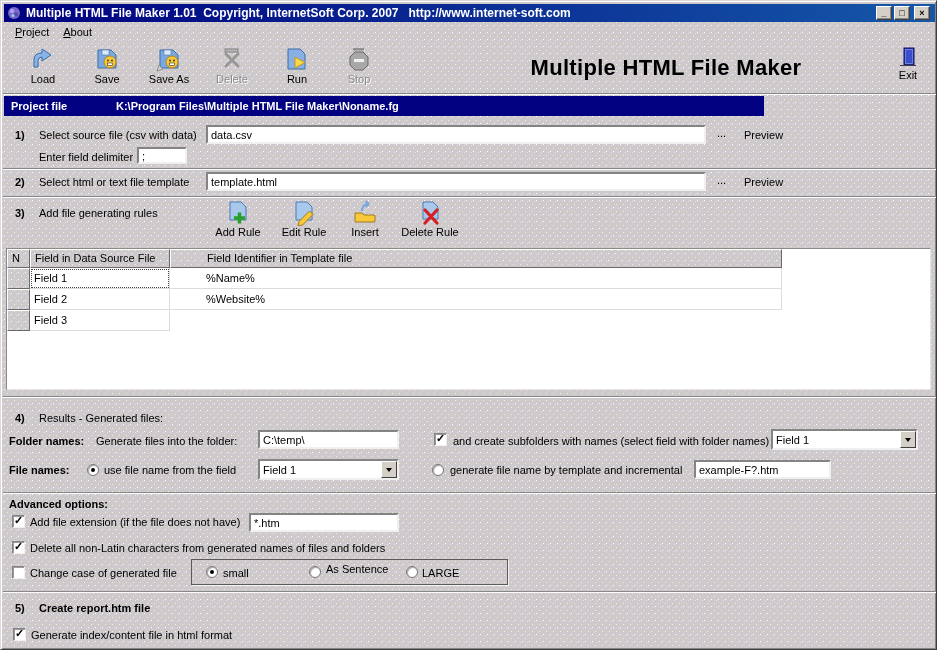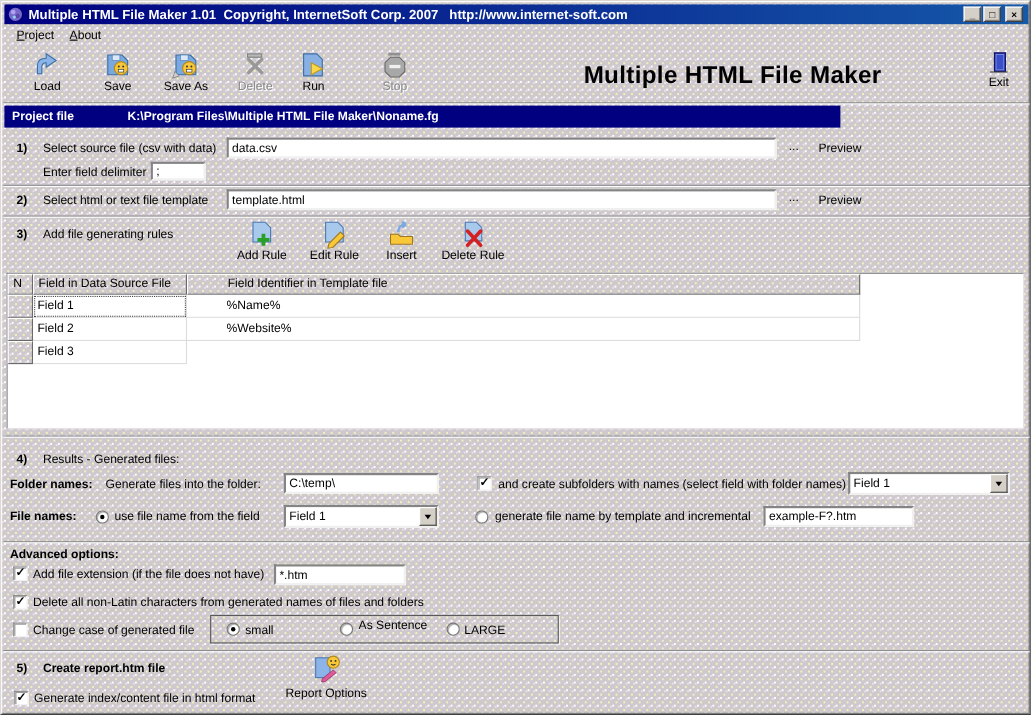--- a/index.html
+++ b/index.html
@@ -164,21 +164,21 @@
   </div>
   <div class="tbtn disabled" style="left:203px;">
     <span>
       <svg width="26" height="26" viewBox="0 0 26 26">
         <rect x="6" y="3" width="13" height="3" fill="#b8b8b8" stroke="#808080"></rect>
         <path d="M7 8 L19 20 M19 8 L7 20" stroke="#989898" stroke-width="3" stroke-linecap="round"></path>
       </svg>
     </span>
     <span class="lbl" style="position:static;">Delete</span>
   </div>
-  <div class="tbtn" style="left:256px;">
+  <div class="tbtn" style="left:268px;">
     <span>
       <svg width="26" height="26" viewBox="0 0 26 26">
         <path d="M4 3 h12 l5 5 v15 h-17z" fill="#88b0e4" stroke="#3a6ea5"></path>
         <path d="M11 11 L21 16.5 L11 22 Z" fill="#f8d848" stroke="#c09820"></path>
       </svg>
     </span>
     <span class="lbl" style="position:static;">Run</span>
   </div>
   <div class="tbtn disabled" style="left:330px;">
     <span>
@@ -315,48 +315,35 @@
   </div>
   <span class="radio" style="left:431px; top:463px;"></span>
   <span class="lbl" style="left:449px; top:463px;">generate file name by template and incremental</span>
   <input class="tb" style="left: 693px; top: 459px; width: 137px; height: 19px;" value="example-F?.htm">
 
   <div class="abs groove" style="left:2px; top:491px; width:933px;"></div>
 
   <span class="lbl b" style="left:8px; top:497px;">Advanced options:</span>
   <span class="checkbox checked" style="left:11px; top:514px;"></span>
   <span class="lbl" style="left:29px; top:515px;">Add file extension (if the file does not have)</span>
-  <input class="tb" style="left: 248px; top: 512px; width: 120px; height: 19px;" value="*.htm">
+  <input class="tb" style="left: 248px; top: 512px; width: 150px; height: 19px;" value="*.htm">
 
   <span class="checkbox checked" style="left:11px; top:540px;"></span>
   <span class="lbl" style="left:29px; top:541px;">Delete all non-Latin characters from generated names of files and folders</span>
 
   <span class="checkbox" style="left:11px; top:565px;"></span>
   <span class="lbl" style="left:29px; top:566px;">Change case of generated file</span>
   <div class="groupbox" style="left:190px; top:558px; width:317px; height:26px;"></div>
   <span class="radio selected" style="left:205px; top:565px;"></span>
   <span class="lbl" style="left:222px; top:566px;">small</span>
   <span class="radio" style="left:308px; top:565px;"></span>
   <span class="lbl" style="left:325px; top:562px;">As Sentence</span>
   <span class="radio" style="left:405px; top:565px;"></span>
   <span class="lbl" style="left:421px; top:566px;">LARGE</span>
 
   <div class="abs groove" style="left:2px; top:590px; width:933px;"></div>
 
   <span class="lbl b" style="left:14px; top:601px;">5)</span>
   <span class="lbl b" style="left:38px; top:601px;">Create report.htm file</span>
-  <div class="abs" style="left:248px; top:592px; width:95px; text-align:center;">
-    <span>
-      <svg width="30" height="30" viewBox="0 0 30 30">
-        <rect x="5" y="5" width="13" height="18" fill="#8cb4e8" stroke="#4a7ab5"></rect>
-        <circle cx="21" cy="9" r="5.5" fill="#f8c838" stroke="#b08820"></circle>
-        <circle cx="19" cy="7.8" r="0.9" fill="#333"></circle>
-          <circle cx="23" cy="7.8" r="0.9" fill="#333"></circle>
-        <path d="M19 10.8 Q21 12.6 23 10.8" stroke="#333" fill="none"></path>
-        <path d="M11 24 l10 -8 2.6 2.6 -10 8 -3.2 .4z" fill="#e05898" stroke="#903060" stroke-width="0.7"></path>
-      </svg>
-    </span>
-    <span style="display:block; margin-top:2px;">Report Options</span>
-  </div>
   <span class="checkbox checked" style="left:12px; top:627px;"></span>
   <span class="lbl" style="left:30px; top:628px;">Generate index/content file in html format</span>
 
 </div>
 
 </body></html>

